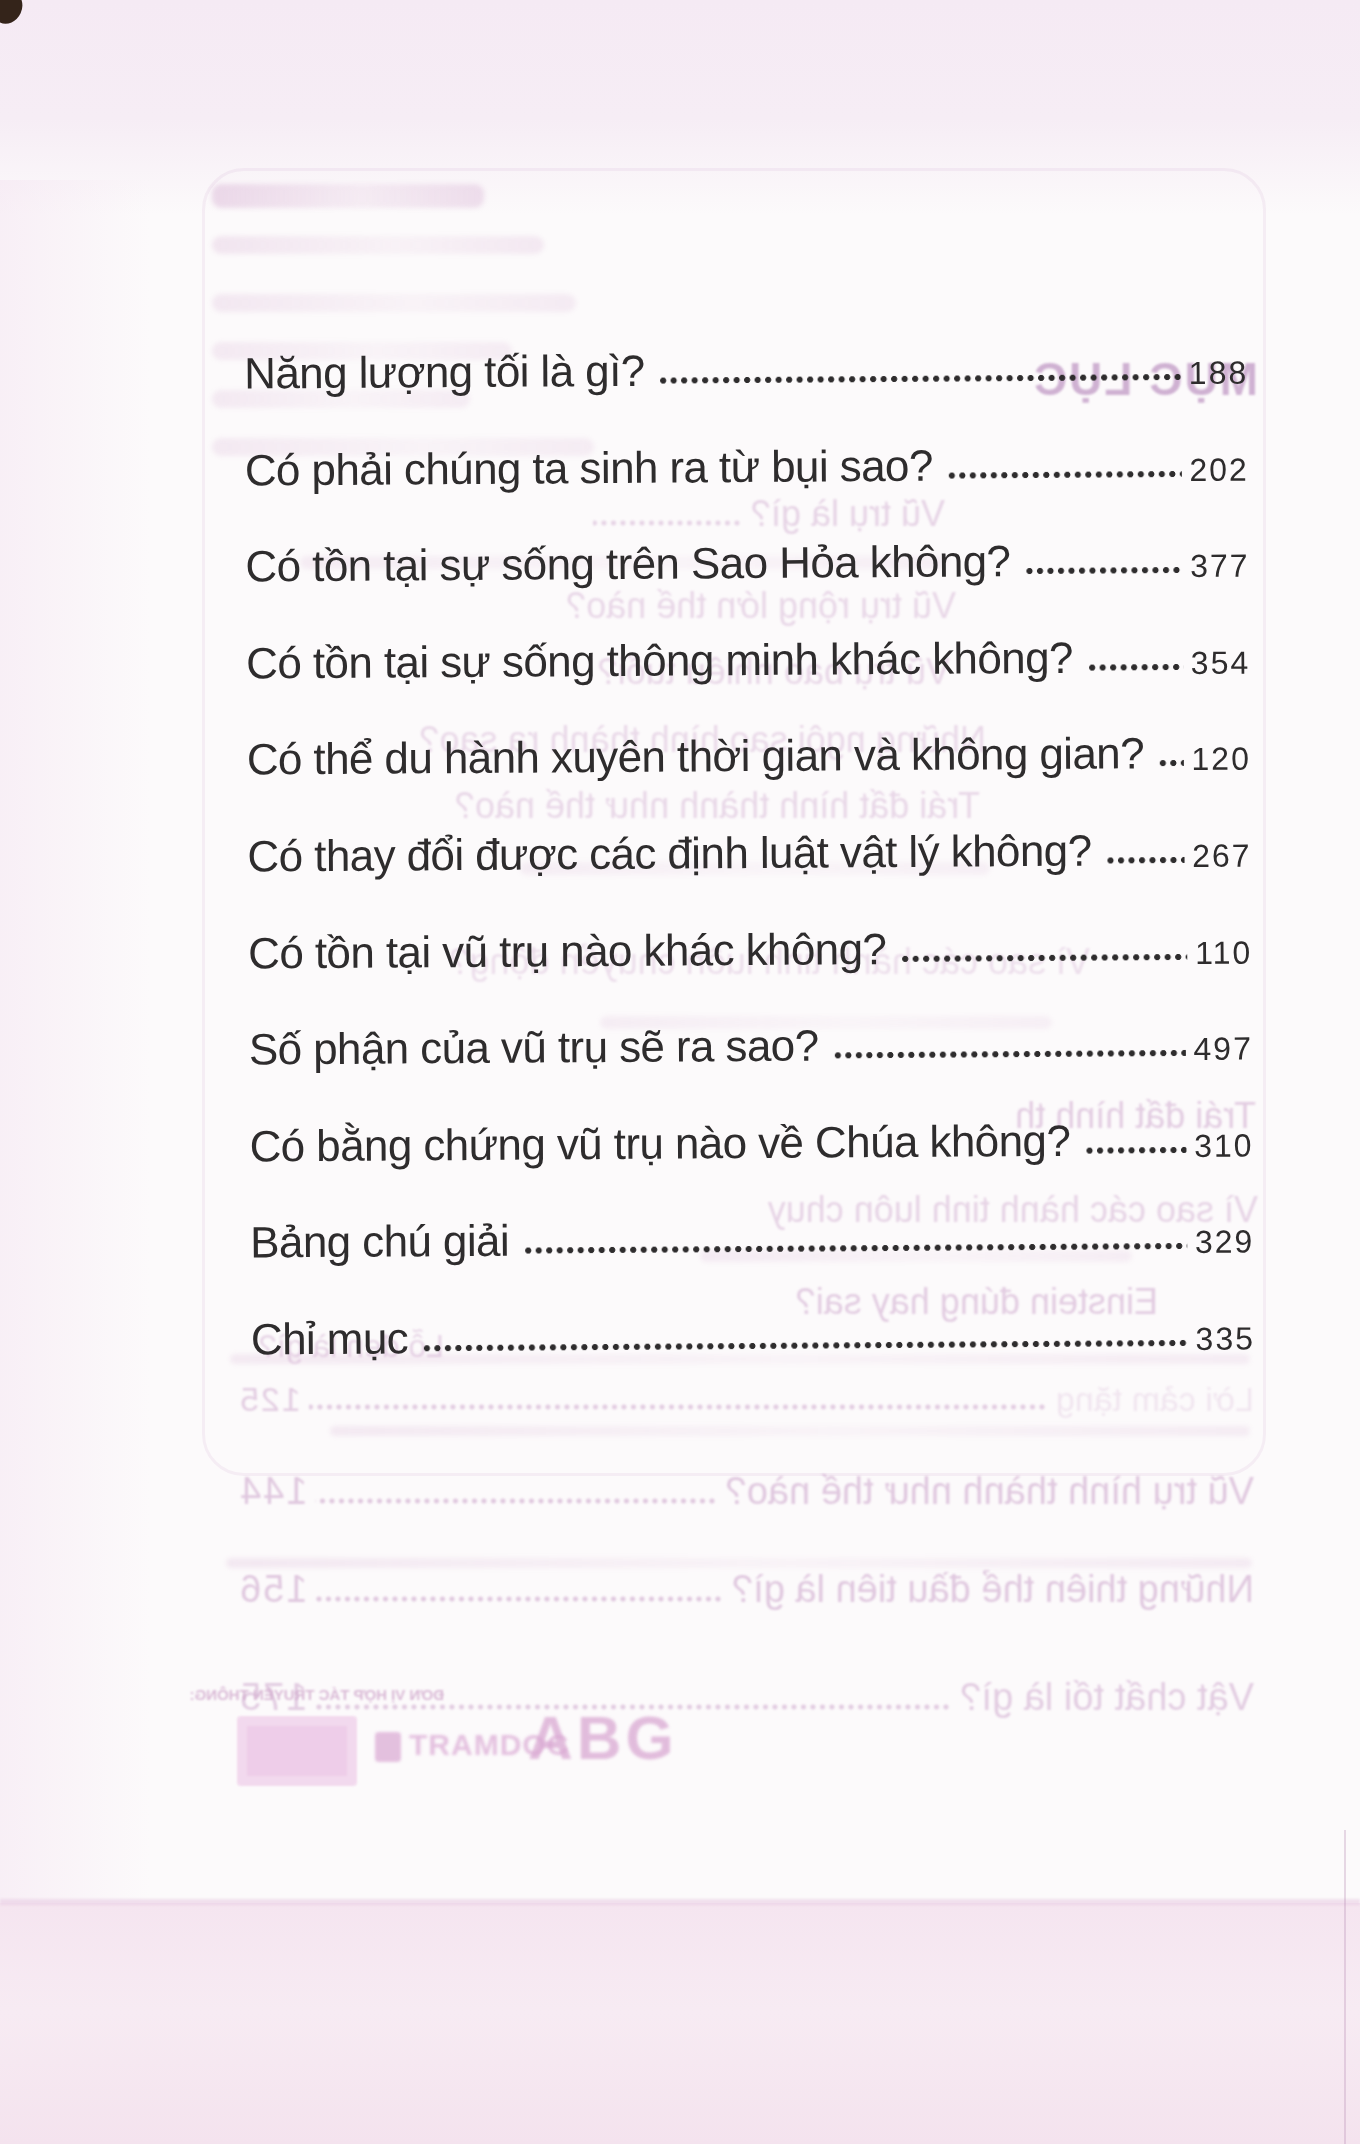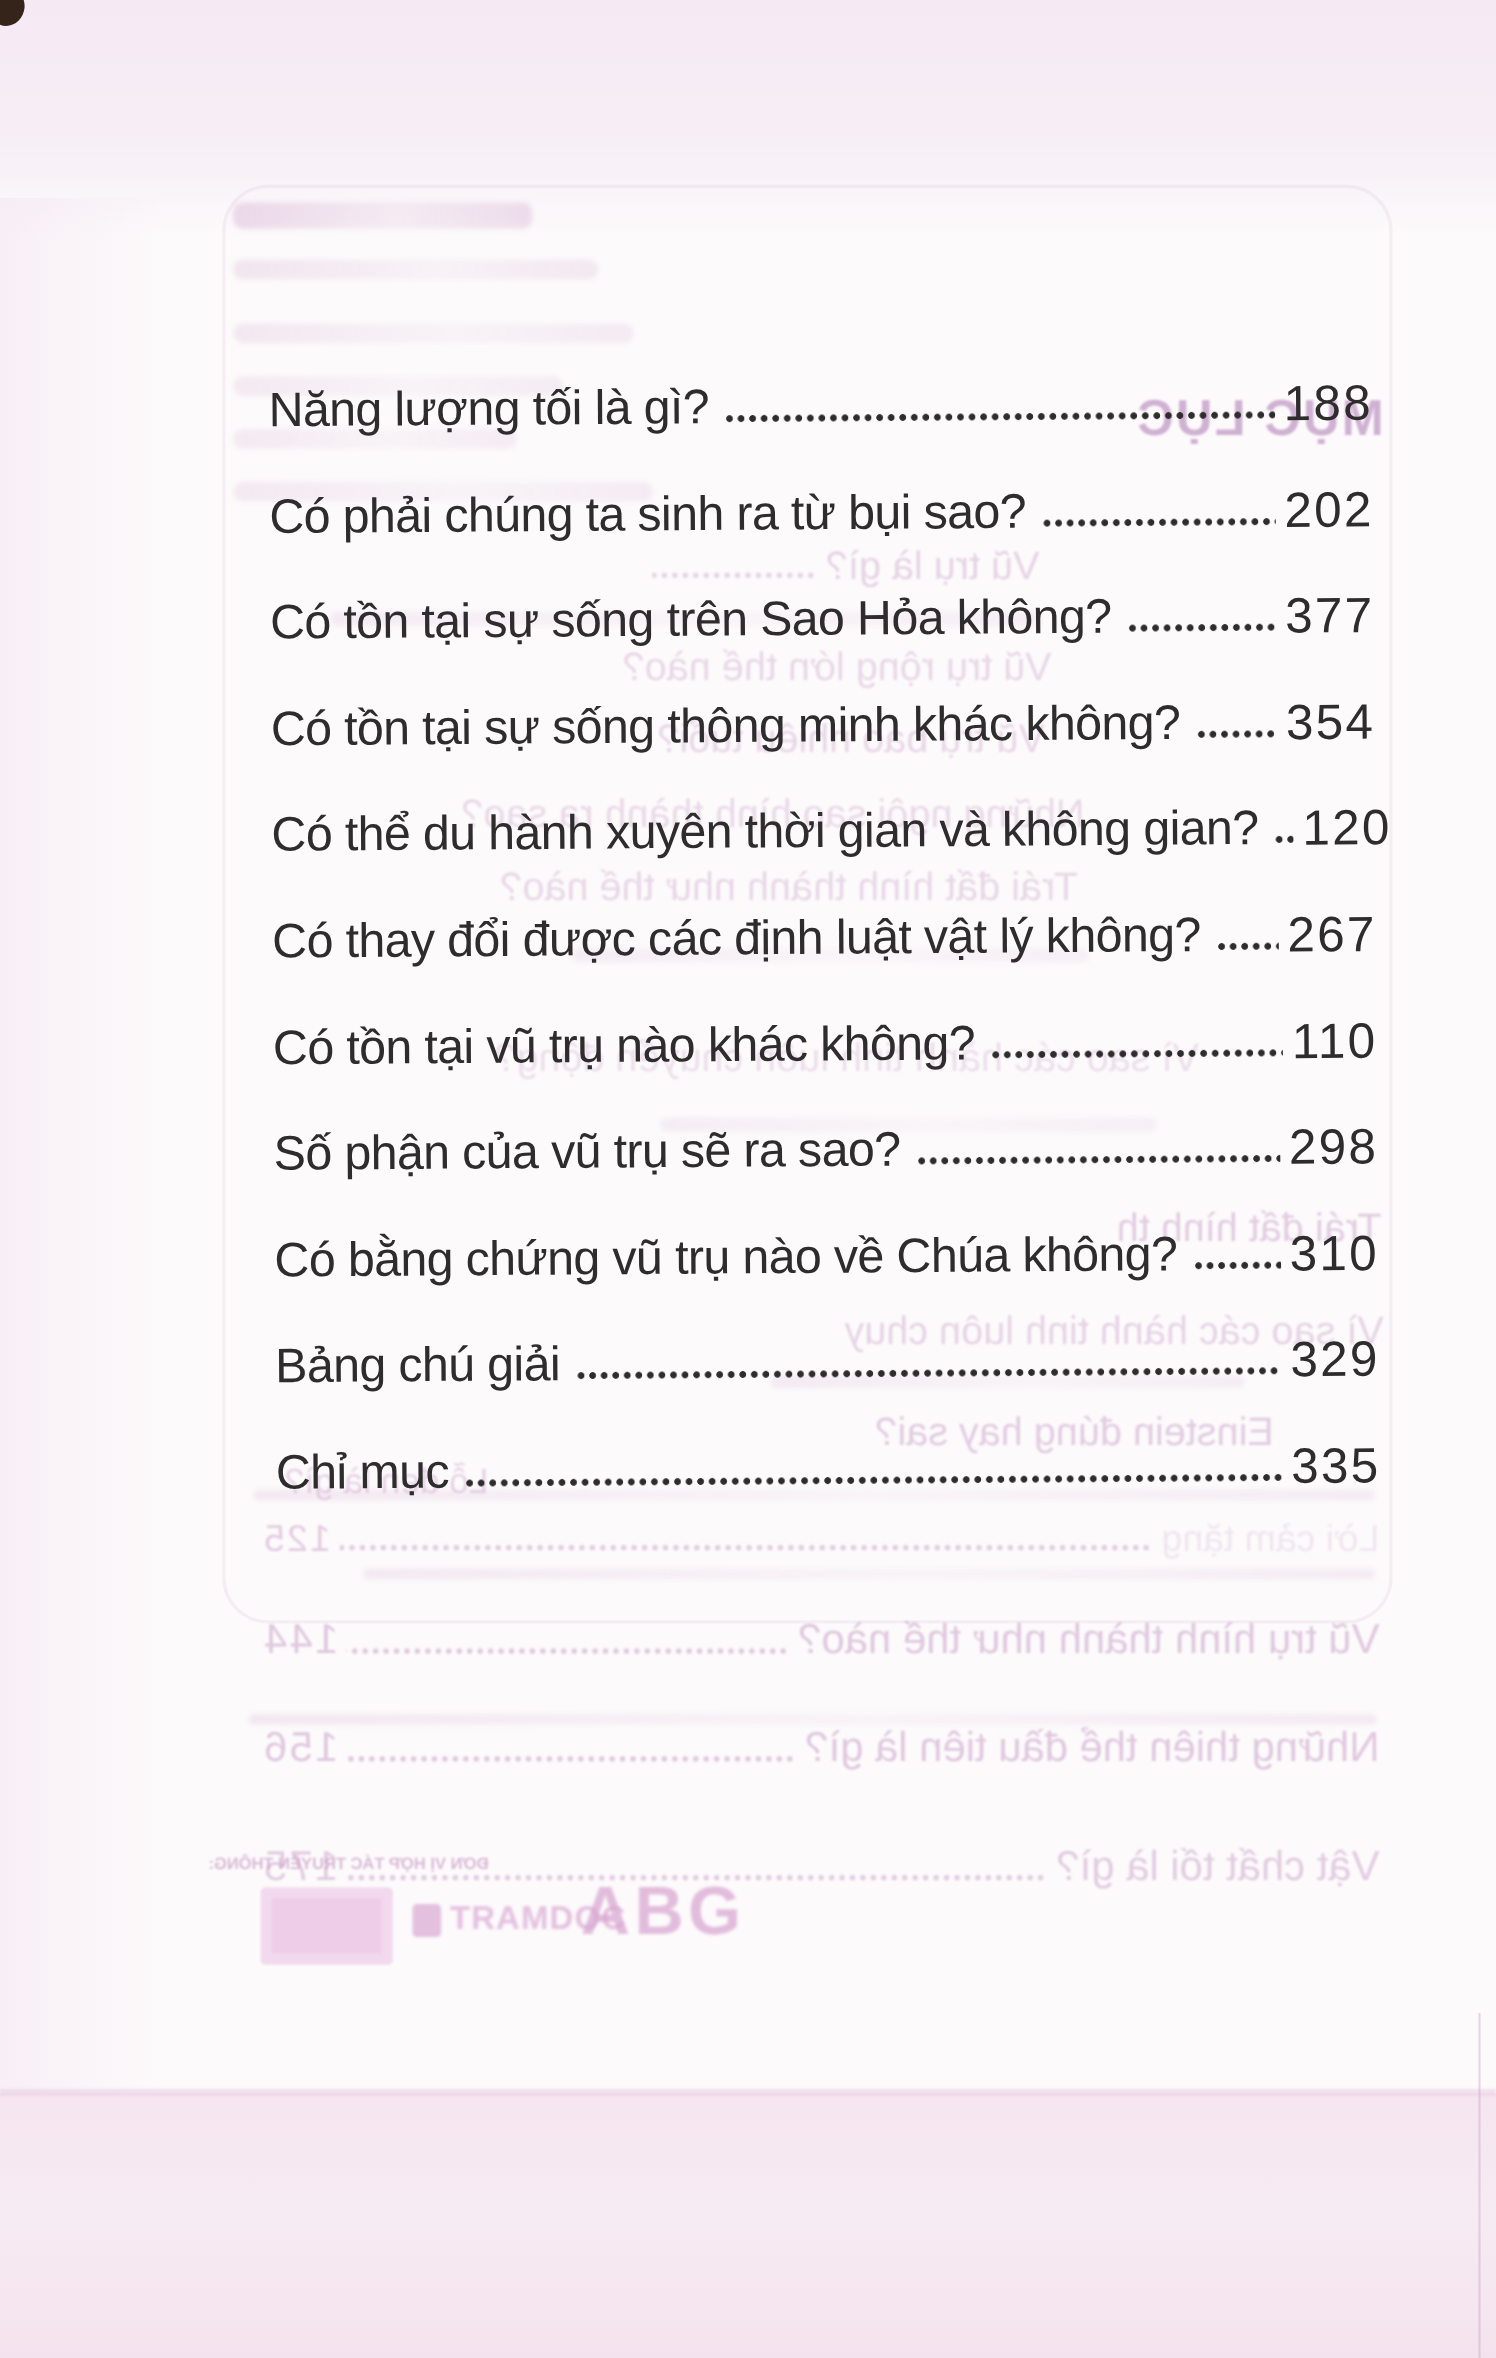--- a/index.html
+++ b/index.html
@@ -50,21 +50,21 @@
   .toc-title{
     font-size:44px;line-height:1;color:#2e2c2d;letter-spacing:-0.6px;
     white-space:nowrap;
   }
   .toc-leader{
     flex:1;height:10px;margin:0 8px 7px 14px;min-width:18px;
     background-image:radial-gradient(circle at 5px 5px,#2e2c2d 2.7px,rgba(0,0,0,0) 3.4px);
     background-size:10.5px 10px;background-repeat:repeat-x;background-position:left bottom;
   }
   .toc-page{
-    font-size:45px;line-height:1;color:#2e2c2d;letter-spacing:2px;white-space:nowrap;
+    font-size:32px;line-height:1;color:#2e2c2d;letter-spacing:2px;white-space:nowrap;
   }
   
   .ghost-row{
     position:absolute;display:flex;align-items:flex-end;
     transform:scaleX(-1);filter:blur(1.2px);color:#c99fc8;
   }
   .ghost-title{line-height:1;white-space:nowrap;}
   .ghost-title.dim{opacity:.45;}
   .ghost-leader{
     flex:1;height:8px;margin:0 8px 5px 10px;min-width:14px;
@@ -223,21 +223,21 @@
       <span class="toc-page">267</span>
     </div>
     <div class="toc-row" style="top: 909.6px;">
       <span class="toc-title">Có tồn tại vũ trụ nào khác không?</span>
       <span class="toc-leader"></span>
       <span class="toc-page">110</span>
     </div>
     <div class="toc-row" style="top: 1006.2px;">
       <span class="toc-title">Số phận của vũ trụ sẽ ra sao?</span>
       <span class="toc-leader"></span>
-      <span class="toc-page">298</span>
+      <span class="toc-page">497</span>
     </div>
     <div class="toc-row" style="top: 1102.8px;">
       <span class="toc-title">Có bằng chứng vũ trụ nào về Chúa không?</span>
       <span class="toc-leader"></span>
       <span class="toc-page">310</span>
     </div>
     <div class="toc-row" style="top: 1199.4px;">
       <span class="toc-title">Bảng chú giải</span>
       <span class="toc-leader"></span>
       <span class="toc-page">329</span>

